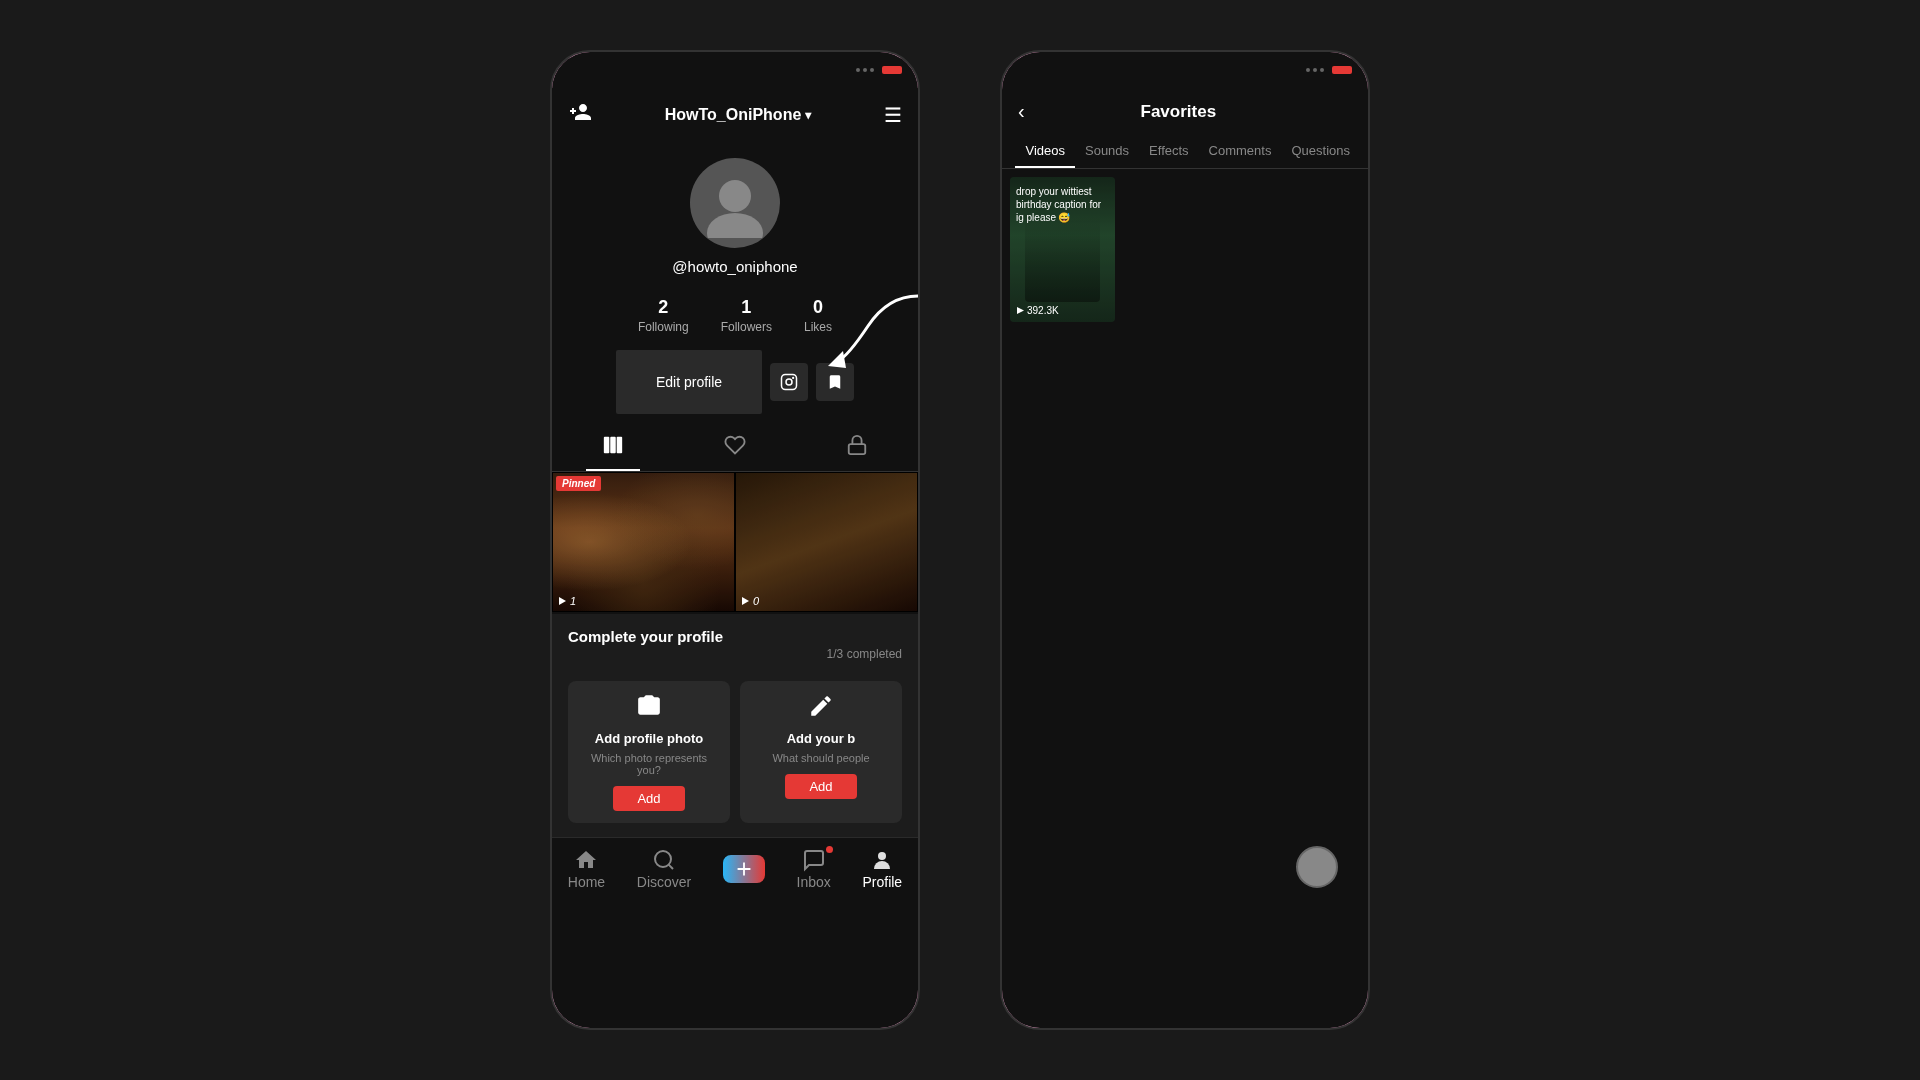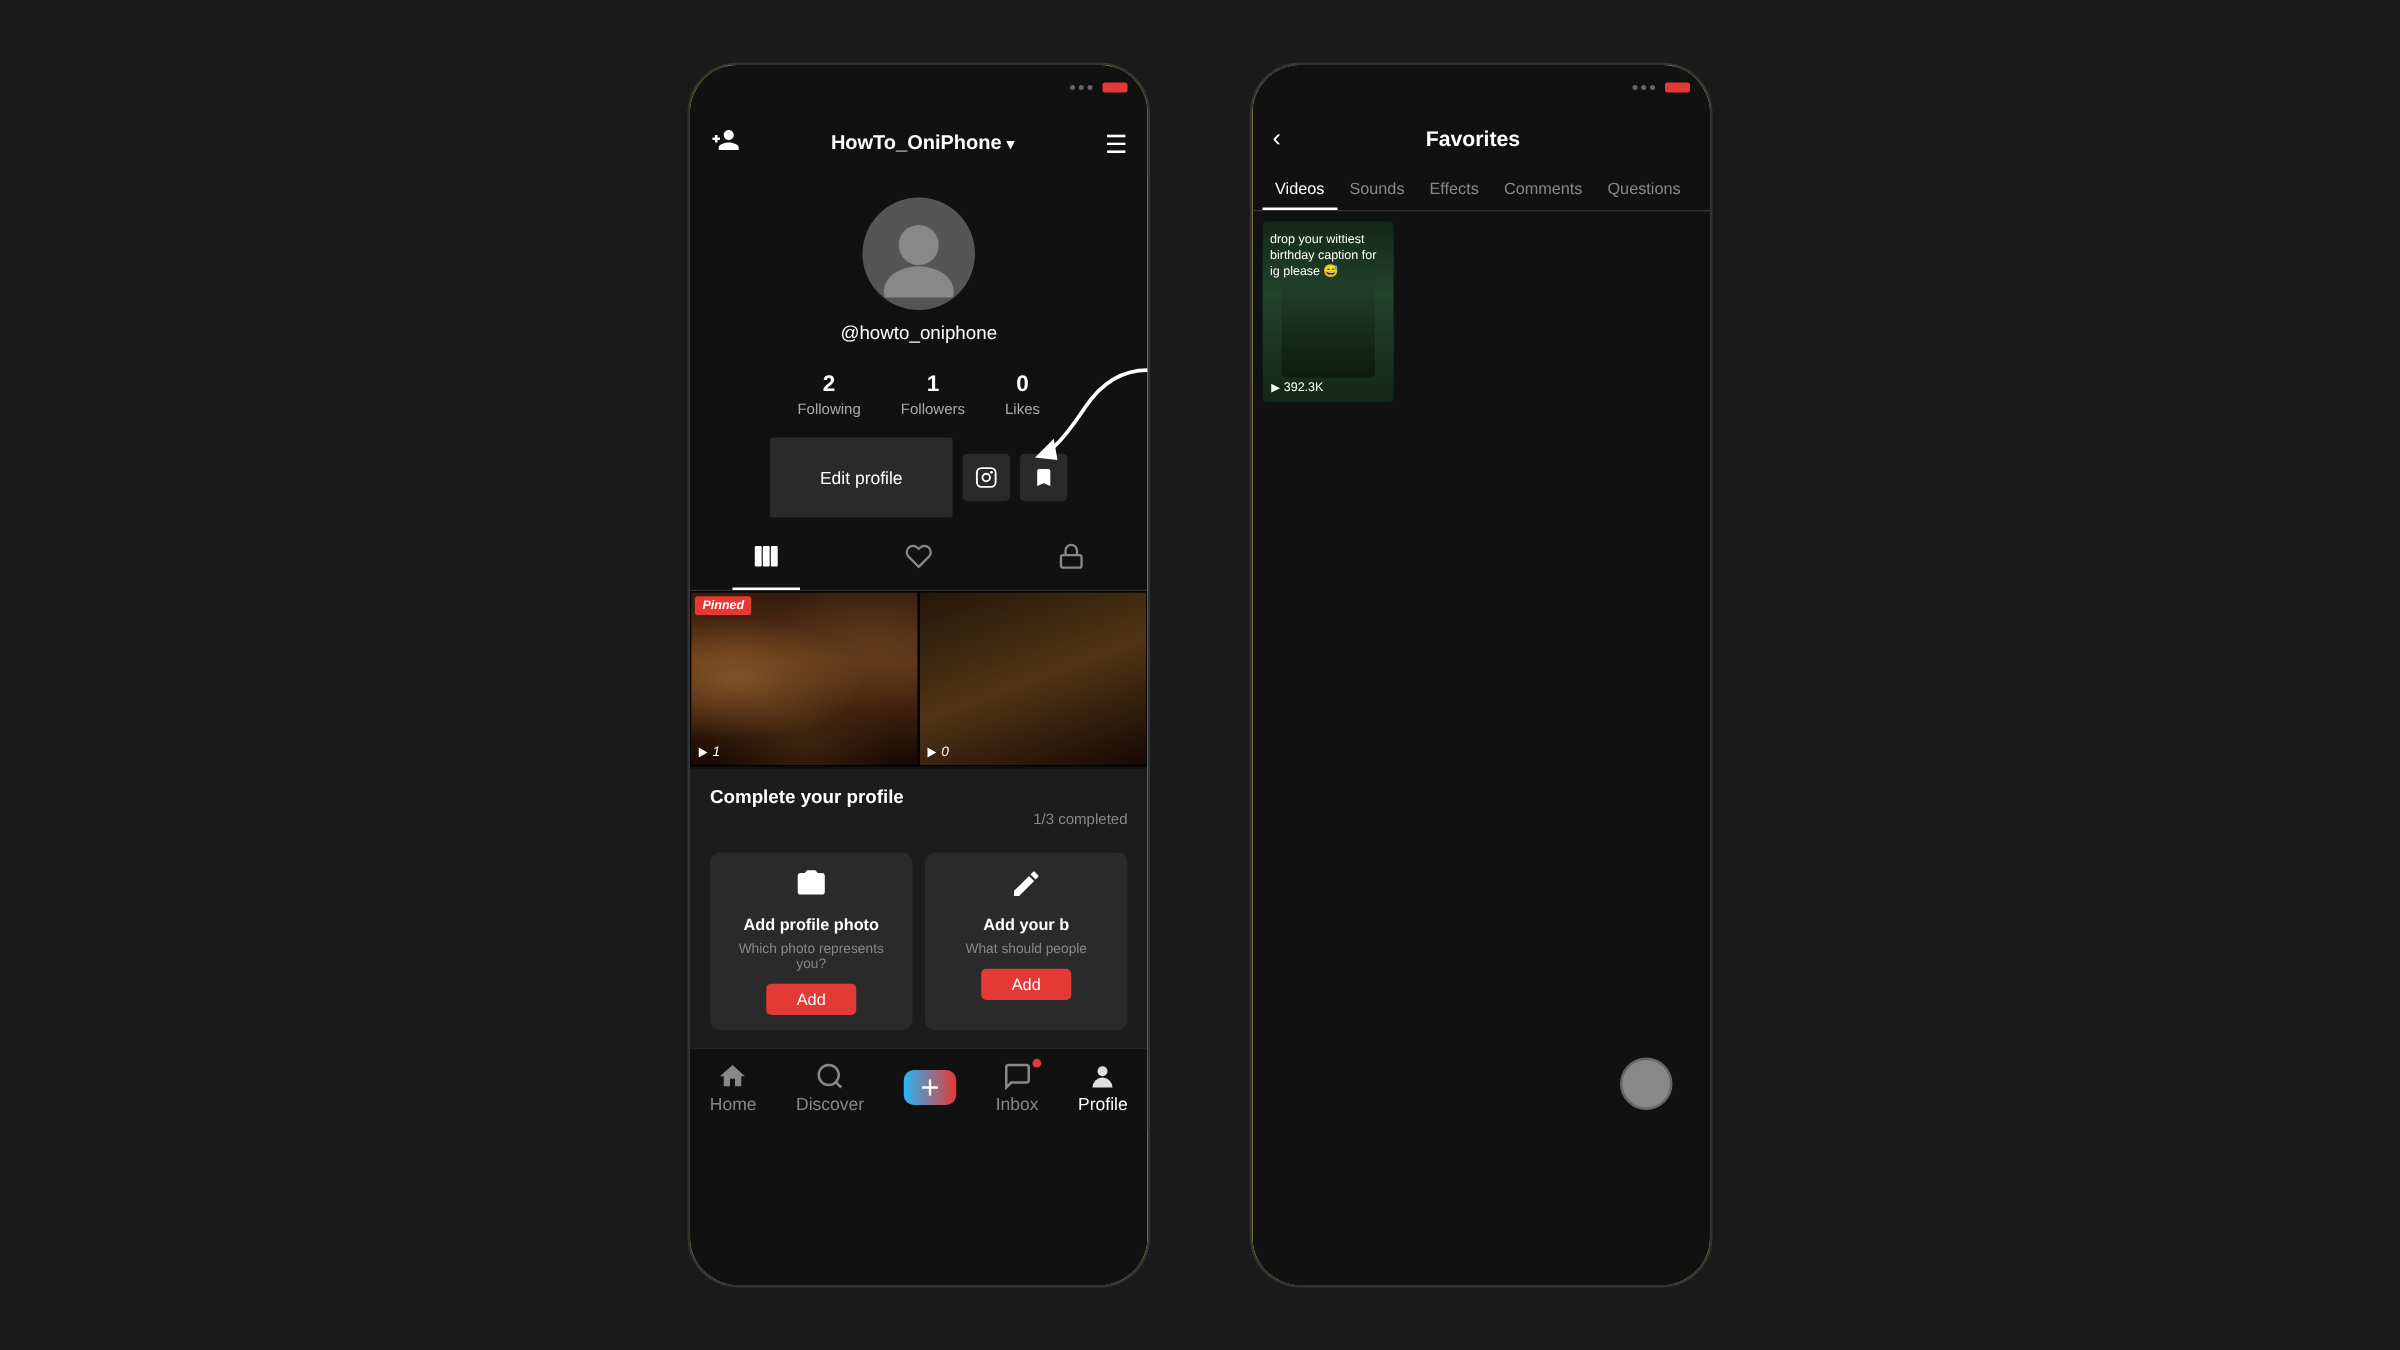--- a/index.html
+++ b/index.html
@@ -12,21 +12,21 @@
       justify-content: center;
       gap: 80px;
       font-family: -apple-system, BlinkMacSystemFont, 'Segoe UI', sans-serif;
       overflow: hidden;
     }
 
     
     .phone-frame {
       width: 370px;
       height: 980px;
-      background: #fde047;
+      background: #f9a8d4;
       border-radius: 40px;
       border: 2px solid #333;
       overflow: hidden;
       position: relative;
       display: flex;
       flex-direction: column;
     }
 
     
     .phone-top-bar {
@@ -373,20 +373,21 @@
       text-align: center;
       color: #fff;
       font-size: 17px;
       font-weight: 600;
       margin-right: 32px;
     }
     .favorites-tabs {
       display: flex;
       border-bottom: 1px solid #333;
       padding: 0 8px;
+      justify-content: flex-end;
     }
     .fav-tab {
       padding: 8px 10px;
       color: #888;
       font-size: 13px;
       cursor: pointer;
       border-bottom: 2px solid transparent;
     }
     .fav-tab.active {
       color: #fff;

